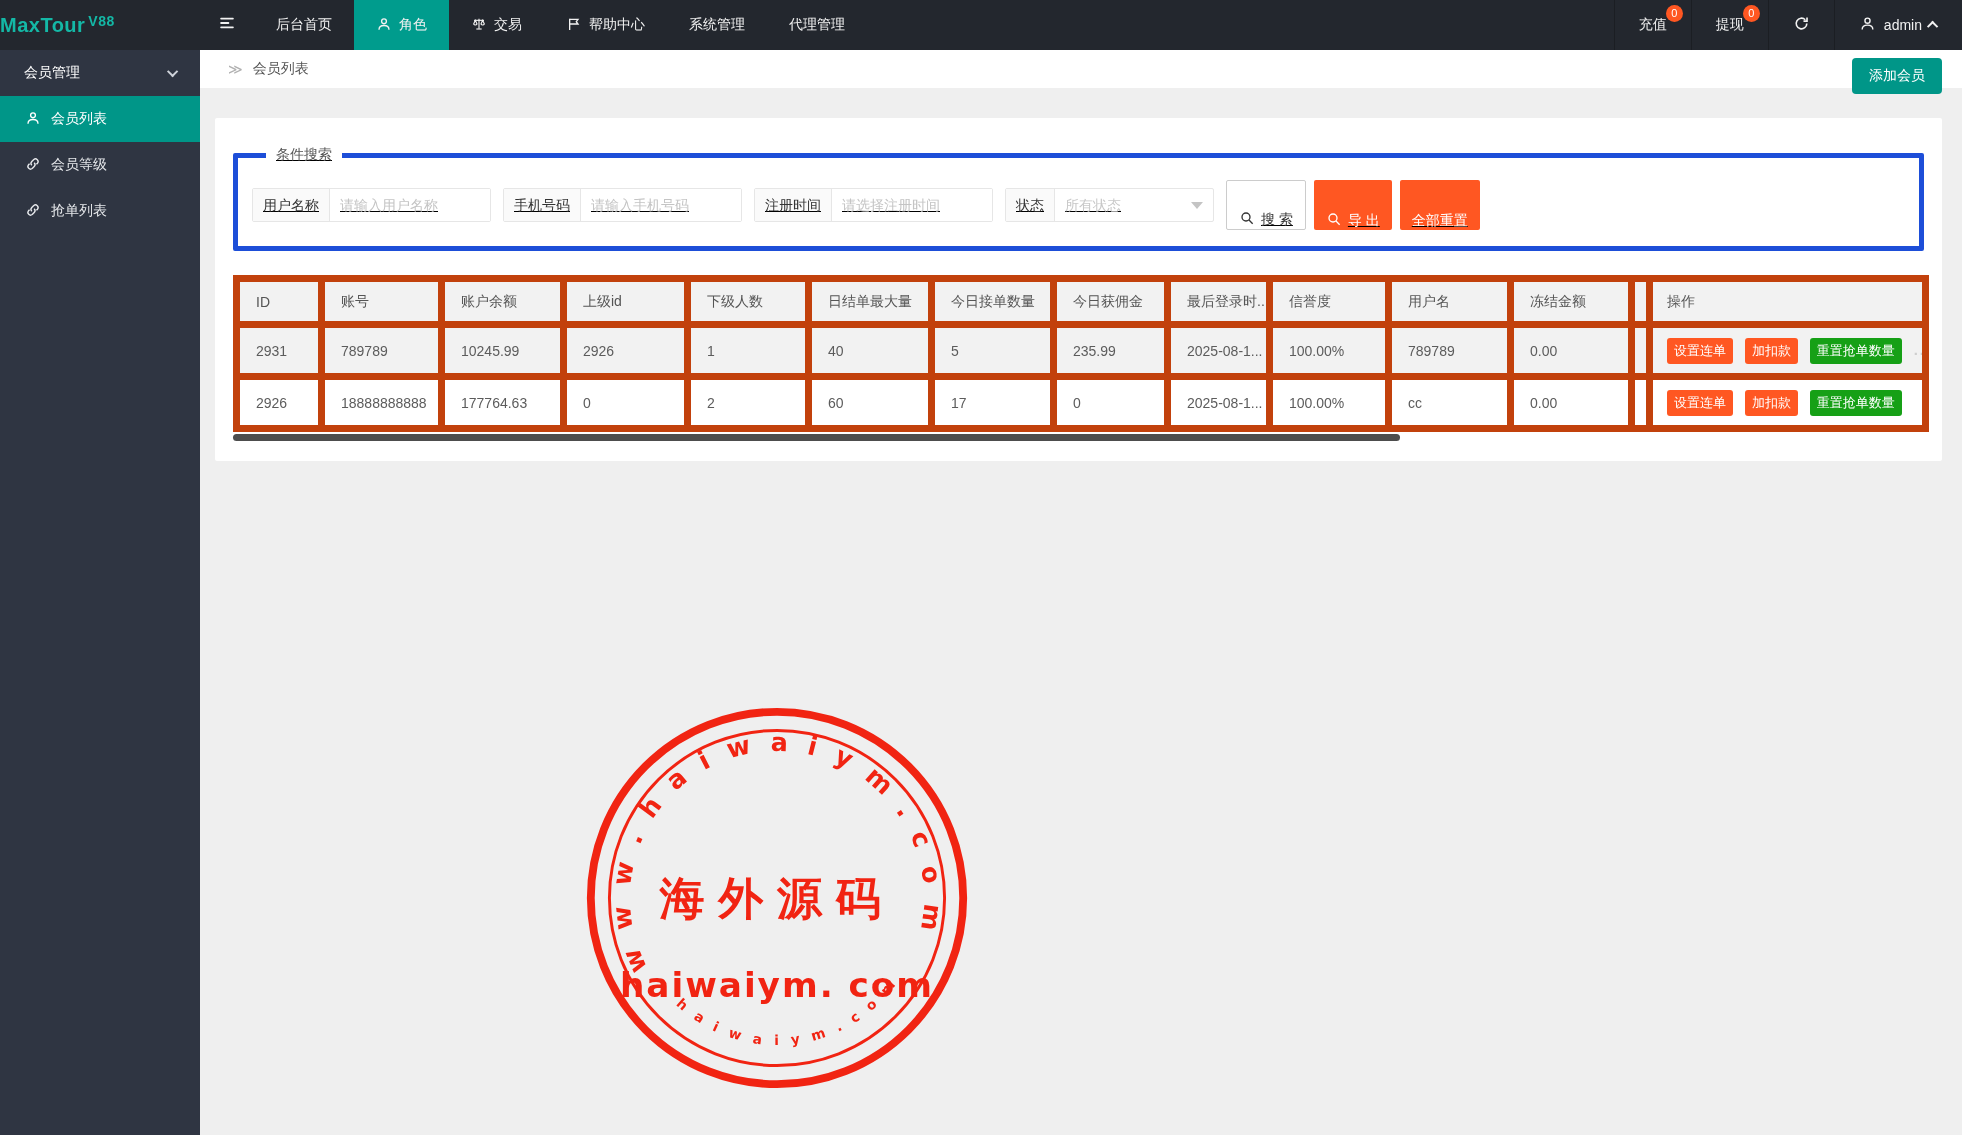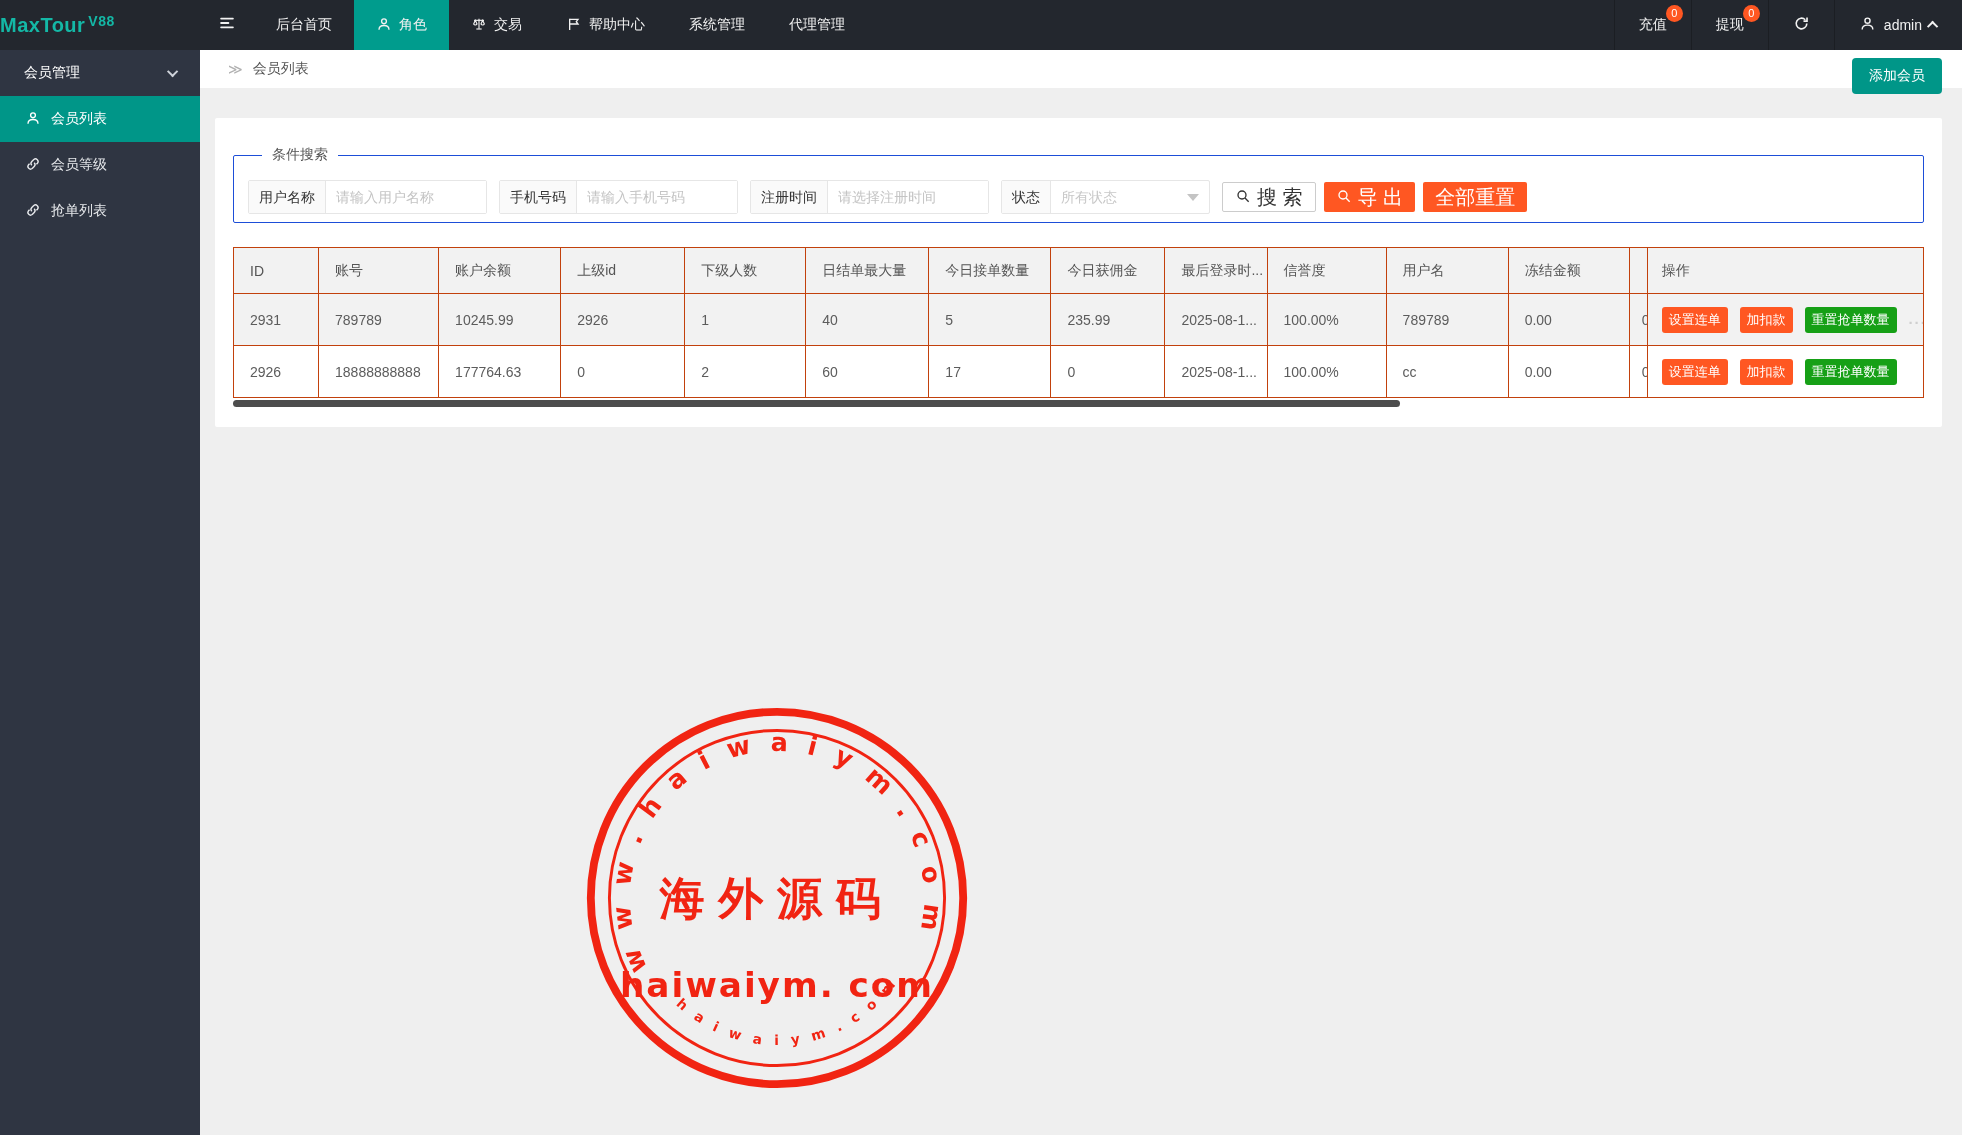--- a/index.html
+++ b/index.html
@@ -32,38 +32,38 @@
 
   
   .main { position:absolute; left:200px; top:50px; right:0; bottom:0; background:#efefef; }
   .crumb-bar { height:38px; background:#fff; display:flex; align-items:center; padding-left:28px; font-size:14px; color:#555; }
   .crumb-arrow { color:#b0b0b0; font-size:14px; margin-right:10px; }
   .add-btn { position:absolute; top:8px; right:20px; height:36px; padding:0 17px; background:#009688; color:#fff; font-size:14px; border:none; border-radius:4px; cursor:pointer; z-index:5; }
 
   .card { margin:30px 20px 0 15px; background:#fff; border-radius:2px; padding:28px 18px 20px; }
 
   
-  fieldset.search { border:1px solid #1d4ed8; border-radius:2px; padding:16px 14px 8px; }
+  fieldset.search { border:5px solid #1d4ed8; border-radius:2px; padding:16px 14px 16px;text-decoration:underline; }
   fieldset.search legend { margin-left:14px; padding:0 10px; font-size:14px; color:#555; }
   .filter-row { display:flex; align-items:center; gap:12px; }
   .fgroup { display:flex; height:34px; border:1px solid #e6e6e6; border-radius:2px; background:#fff; }
   .fgroup .flabel { background:#fafafa; border-right:1px solid #e6e6e6; padding:0 10px; line-height:32px; font-size:14px; color:#333; white-space:nowrap; }
   .fgroup input { border:none; outline:none; padding:0 10px; width:160px; font-size:14px; color:#555; font-family:inherit; }
   .fgroup input::placeholder { color:#c4c4c4; }
   .fsel { position:relative; width:158px; line-height:32px; padding:0 24px 0 10px; font-size:14px; color:#c8c8c8; cursor:pointer; }
   .fsel .caret { position:absolute; right:10px; top:13px; width:0; height:0; border-left:6px solid transparent; border-right:6px solid transparent; border-top:7px solid #c4c4c4; }
   .btn-row { display:flex; gap:8px; align-items:center; }
-  .btn { height:30px; display:flex; align-items:center; gap:6px; padding:0 12px; font-size:20px; border-radius:2px; cursor:pointer; border:none; }
+  .btn { height:50px; display:flex; align-items:flex-end; gap:6px; padding:0 12px; font-size:14px; border-radius:2px; cursor:pointer; border:none; }
   .btn svg { width:16px; height:16px; }
   .btn.plain { background:#fff; border:1px solid #ccc; color:#333; }
   .btn.orange { background:#ff5722; color:#fff; }
 
   
   table.grid { margin-top:24px; width:100%; table-layout:fixed; border-collapse:collapse; }
-  .grid th, .grid td { border:1px solid #c2410c; text-align:left; padding-left:16px; font-weight:normal; white-space:nowrap; overflow:hidden; }
+  .grid th, .grid td { border:7px solid #c2410c; text-align:left; padding-left:16px; font-weight:normal; white-space:nowrap; overflow:hidden; }
   .grid th { height:46px; background:#f2f2f2; color:#555; font-size:14px; }
   .grid td { height:52px; color:#5c5c5c; font-size:14px; }
   tr.row-odd td { background:#f2f2f2; }
   tr.row-even td { background:#fff; }
   .sliver { padding-left:12px !important; }
   th.op, td.op { padding-left:14px; box-shadow:-8px 0 8px -6px rgba(0,0,0,.28); }
   .abtn { display:inline-block; padding:4px 7px; font-size:13px; color:#fff; border-radius:3px; border:none; cursor:pointer; margin-right:8px; }
   .abtn.orange { background:#ff5722; }
   .abtn.green { background:#16a016; }
   .more-dots { color:#cfcfcf; font-size:15px; font-weight:bold; letter-spacing:2px; cursor:pointer; }

